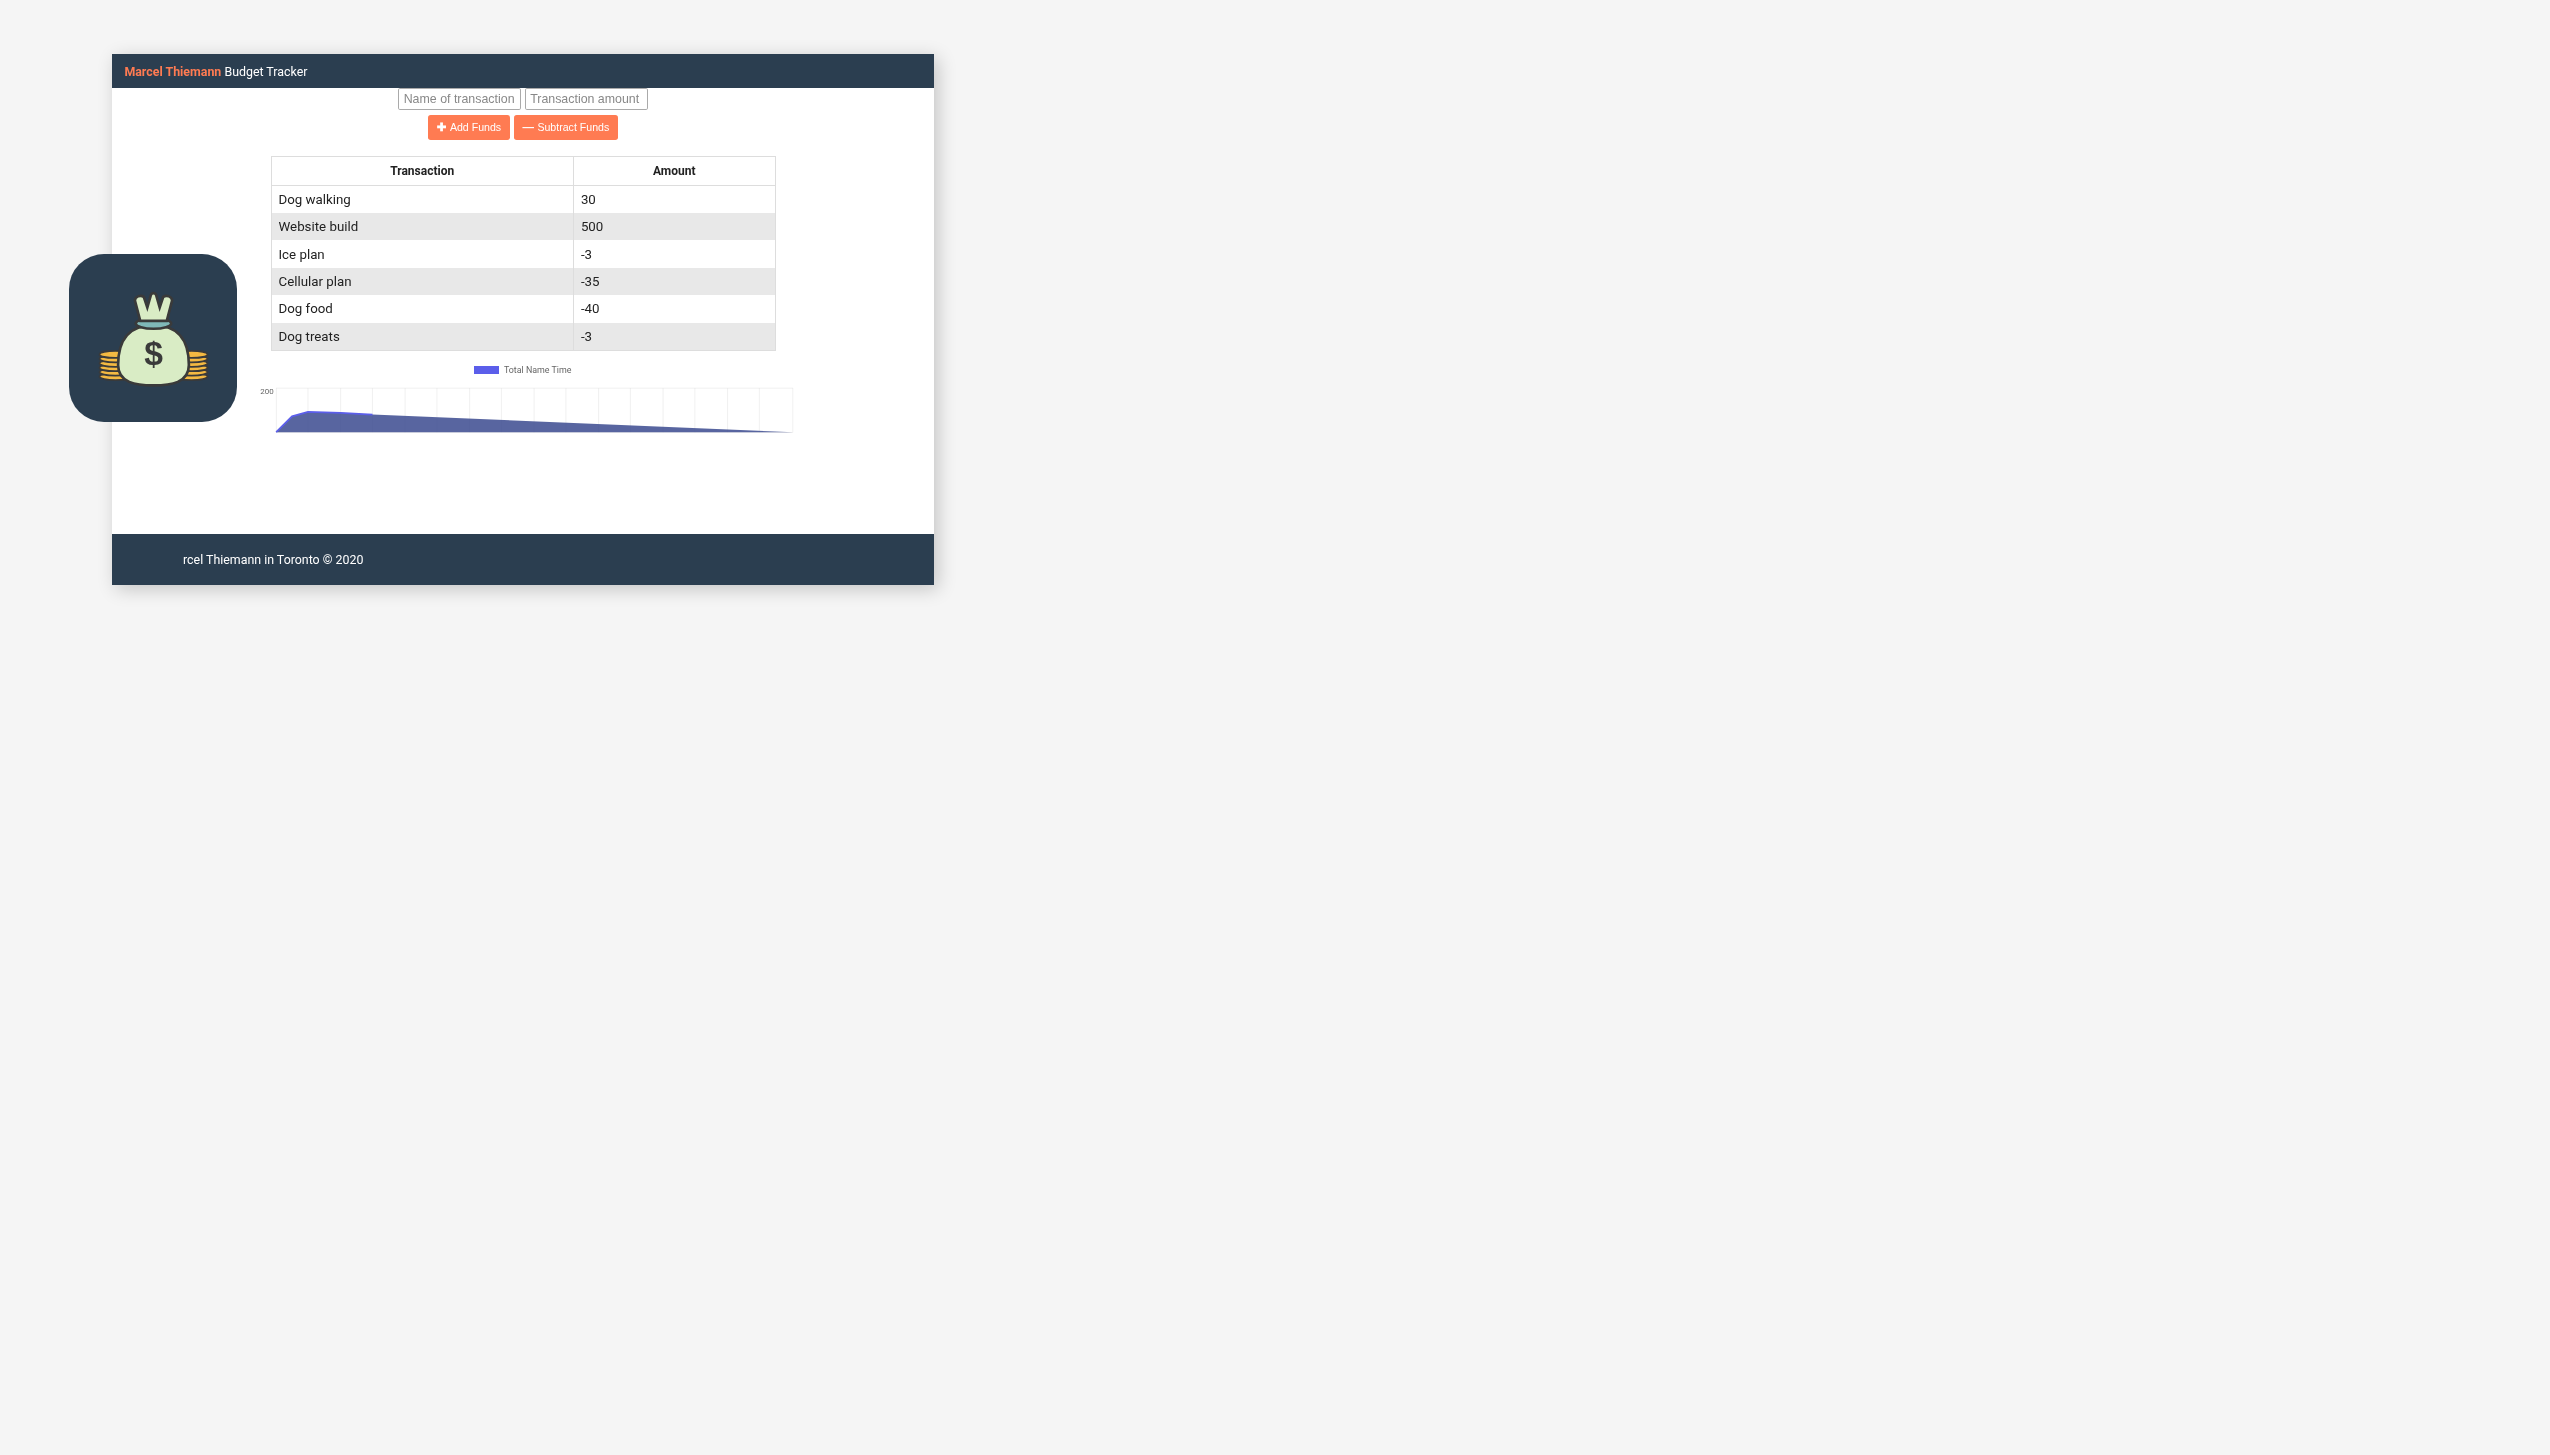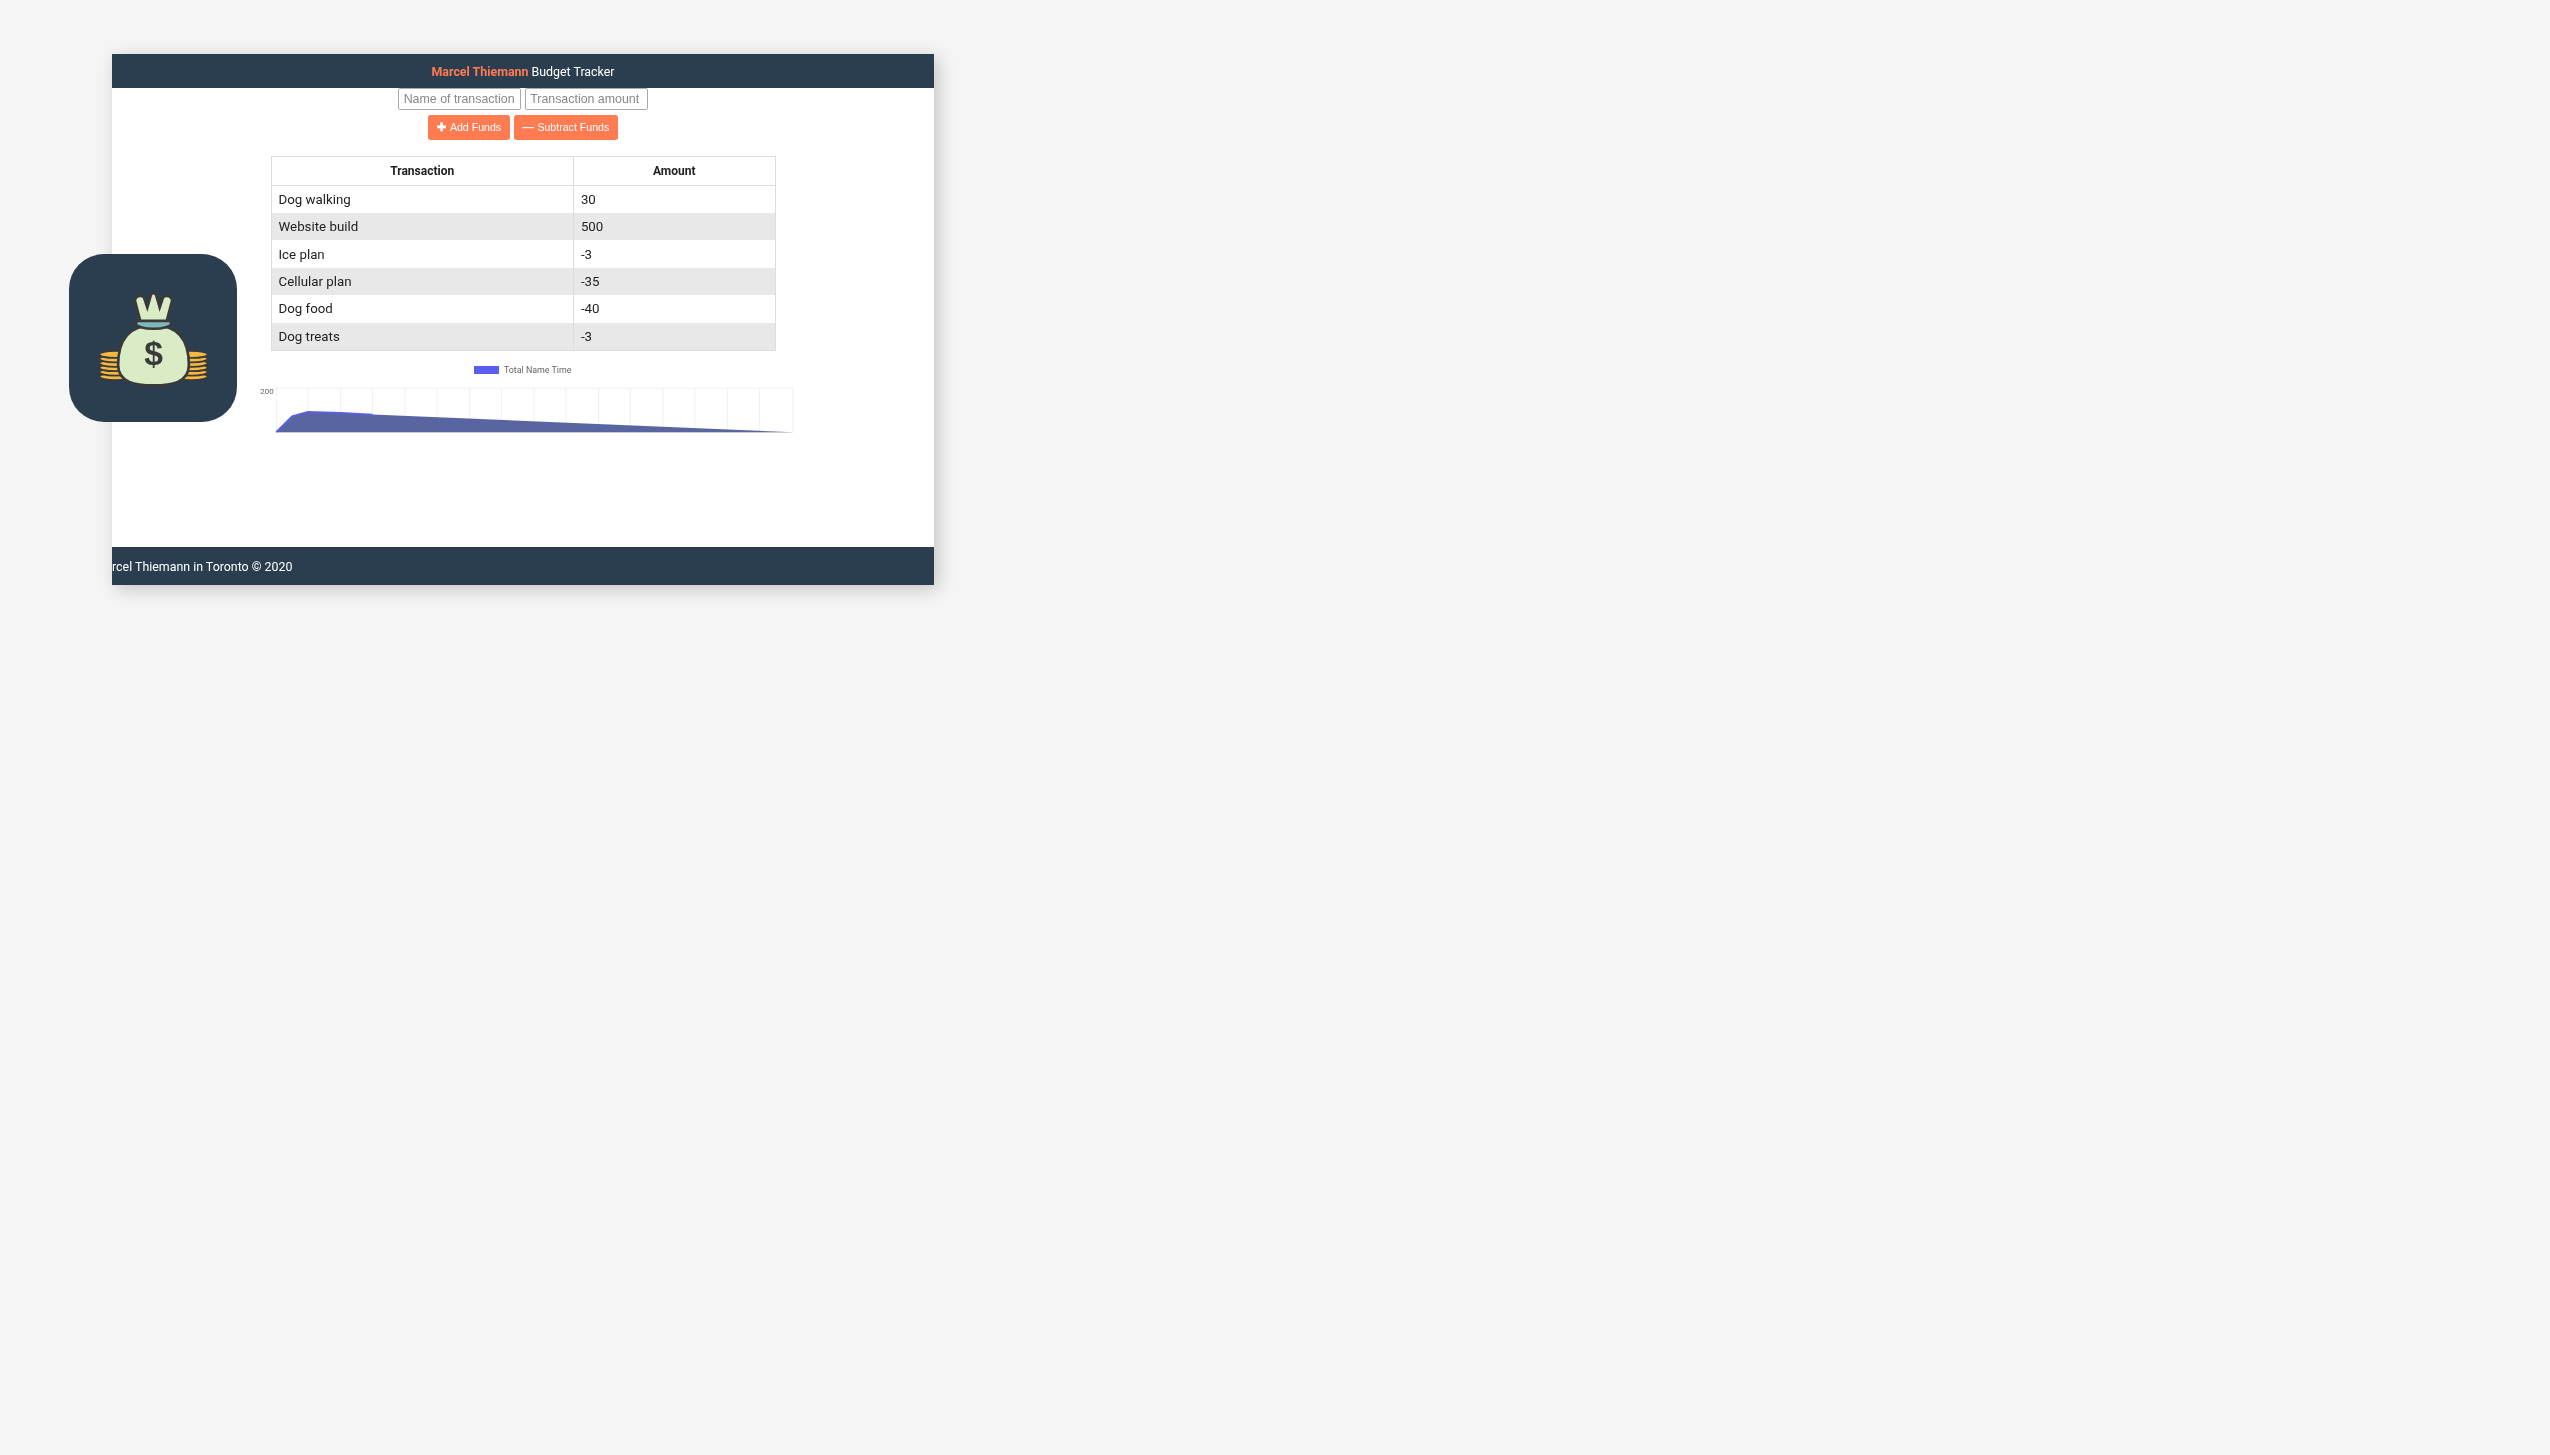--- a/index.html
+++ b/index.html
@@ -26,21 +26,20 @@
       background: #fff;
       box-shadow: 3.5px 3.5px 17.7px rgba(0,0,0,0.2);
       overflow: hidden;
     }
 
     .header-bar {
       background: #2b3e50;
       color: #fff;
       padding: 9.7px 12.4px;
       font-size: 12.4px;
-      text-align: center;
     }
 
     .header-name {
       color: #ff7b52;
       font-weight: 700;
     }
 
     .header-title {
       color: #fff;
       font-weight: 400;
@@ -164,26 +163,27 @@
       height: 53px;
       margin: 3.5px auto 0;
       display: block;
     }
 
     .footer-bar {
       position: absolute;
       bottom: 0;
       left: 0;
       right: 0;
-      height: 38px;
+      height: 51px;
       background: #2b3e50;
       color: #fff;
       font-size: 12.4px;
       display: flex;
       align-items: center;
+      padding-left: 71px;
     }
 
     .app-icon {
       position: absolute;
       left: 69px;
       top: 254px;
       width: 168px;
       height: 168px;
       background: #2b3e50;
       border-radius: 35px;

